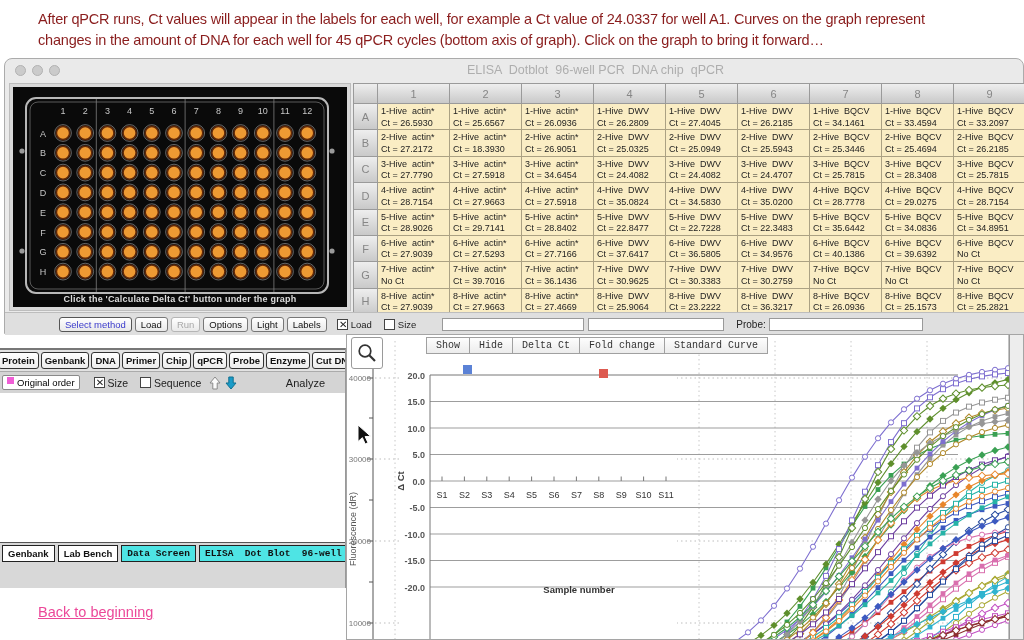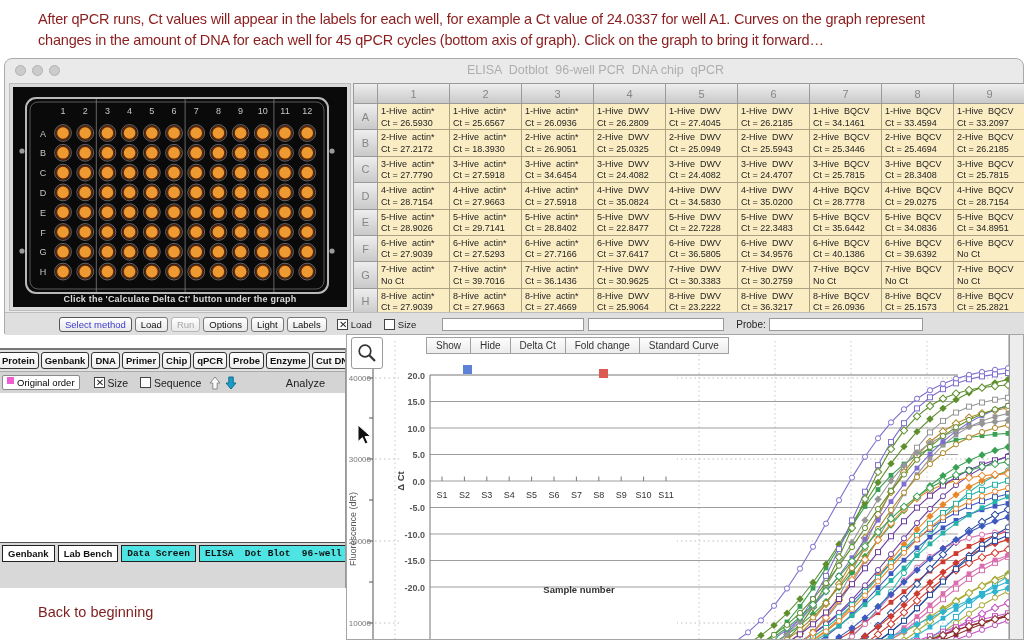--- a/index.html
+++ b/index.html
@@ -41,26 +41,26 @@
 #bench-window{position:absolute;left:-4px;top:348px;width:350px;height:240px;background:#d8d8d8;border-top:2px solid #777;border-right:1px solid #999;overflow:hidden;}
 #bench-toolbar{display:flex;gap:2px;align-items:center;height:22px;padding:0 2px;background:#e2e2e2;border-bottom:1px solid #ababab;}
 .bench-btn{font-family:"Liberation Sans",sans-serif;font-size:9.5px;font-weight:bold;padding:2px 3px;background:linear-gradient(#ffffff,#ececec);border:1px solid #333;border-radius:3px;white-space:nowrap;color:#111;}
 #bench-row2{display:flex;align-items:center;height:21px;padding:0 6px;font-size:10.5px;color:#222;background:#d4d4d4;}
 #original-order-btn{display:flex;align-items:flex-start;font-size:9.5px;padding:1px 4px;background:#fff;border:1px solid #8a8a8a;border-radius:2px;}
 #oo-swatch{width:7px;height:7px;background:#F05ED6;margin-right:3px;display:inline-block;}
 #bench-content{background:#fff;height:150px;border-left:3px solid #2e2e2e;border-bottom:1px solid #555;}
 #bench-tabs{display:flex;gap:3px;align-items:flex-start;padding:2px 0 0 6px;height:19px;}
 .bench-tab{font-size:9.5px;font-weight:bold;padding:2px 5px;border:1px solid #222;background:#fff;white-space:pre;color:#111;}
 .bench-tab.active{background:#4EE4E4;font-family:Liberation Mono, monospace;}
-#back-link{position:absolute;left:38px;top:604px;font-size:14.5px;color:#7f1d1d;cursor:pointer;}
+#back-link{position:absolute;left:38px;top:604px;font-size:14.5px;color:#ec4899;text-decoration:underline;cursor:pointer;}
 
 
 #graph-window{position:absolute;left:346px;top:334px;width:678px;height:306px;background:#fff;border:1px solid #a5a5a5;overflow:hidden;}
 #graph-buttons{position:absolute;left:80px;top:2px;display:flex;}
-.graph-btn{font-family:Liberation Sans, sans-serif;font-size:10px;color:#333;padding:2px 9px;background:linear-gradient(#fdfdfd,#ececec);border:1px solid #a0a0a0;margin-left:-1px;}
+.graph-btn{font-family:Liberation Mono, monospace;font-size:10px;color:#333;padding:2px 9px;background:linear-gradient(#fdfdfd,#ececec);border:1px solid #a0a0a0;margin-left:-1px;}
 #zoom-tool{position:absolute;left:4px;top:2px;width:32px;height:32px;background:#fff;border:1px solid #9a9a9a;border-radius:3px;display:flex;align-items:center;justify-content:center;}
 #graph-right-strip{position:absolute;right:0;top:0;width:14px;height:306px;background:#ededed;border-left:1px solid #999;}
 #mouse-cursor{position:absolute;left:357px;top:424px;width:16px;height:22px;z-index:50;}
 </style>
 </head>
 <body>
 
 <div id="instructions">
   <div>After qPCR runs, Ct values will appear in the labels for each well, for example a Ct value of 24.0337 for well A1.  Curves on the graph represent</div>
   <div>changes in the amount of DNA for each well for 45 qPCR cycles (bottom axis of graph).  Click on the graph to bring it forward…</div>

